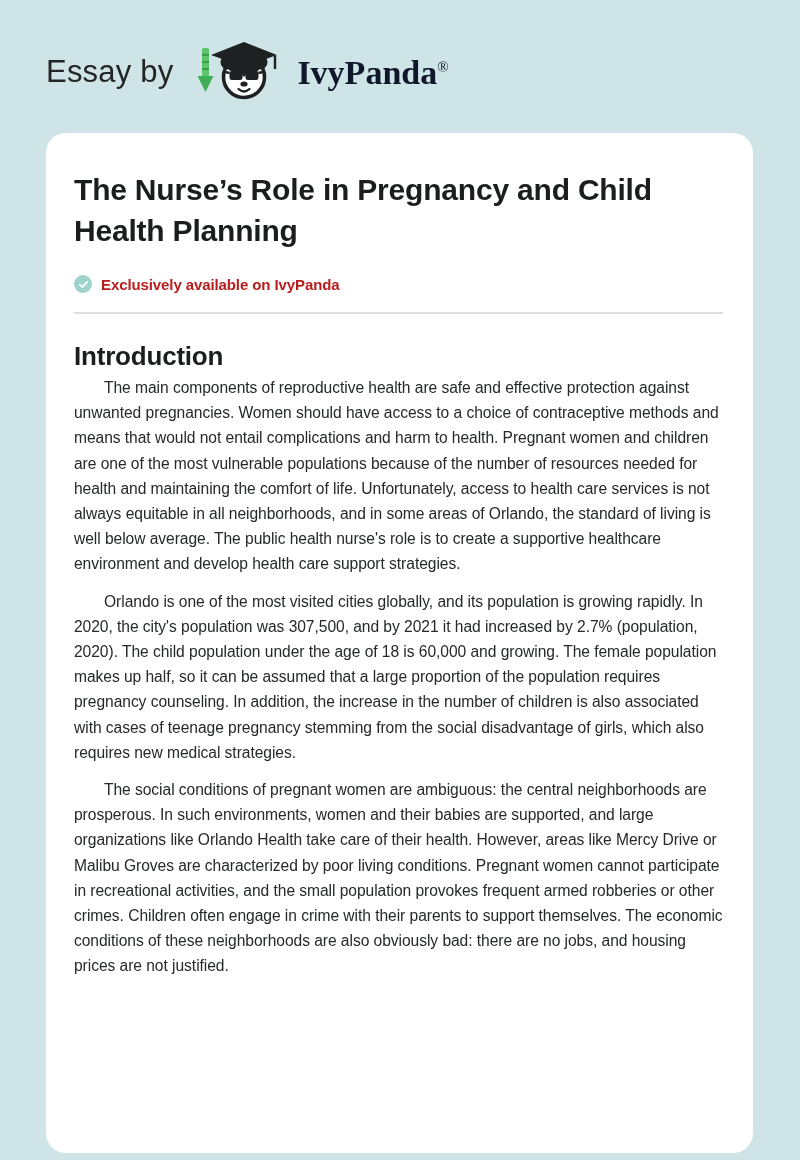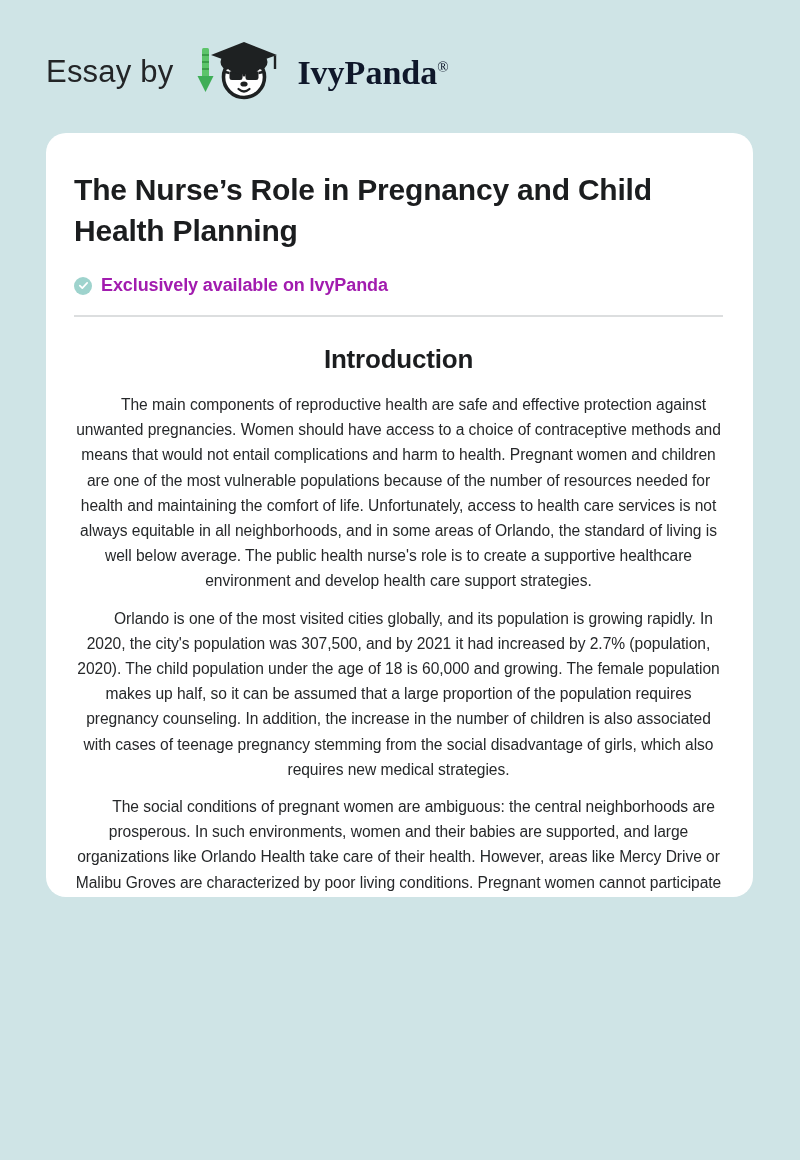--- a/index.html
+++ b/index.html
@@ -62,21 +62,21 @@
     vertical-align: super;
     font-weight: 400;
   }
 
   
   .card {
     position: absolute;
     left: 46px;
     top: 133px;
     width: 707px;
-    height: 764px;
+    height: 1020px;
     background: #ffffff;
     border-radius: 20px;
     box-sizing: border-box;
     padding: 36px 30px 0 28px;
     overflow: hidden;
   }
 
   .doc-title {
     font-family: "Liberation Sans", sans-serif;
     font-size: 30px;
@@ -100,37 +100,36 @@
     border-radius: 50%;
     background: #9ed3cd;
     display: flex;
     align-items: center;
     justify-content: center;
     flex: 0 0 auto;
   }
   .badge-check svg { display: block; }
   .badge-text {
     font-family: "Liberation Sans", sans-serif;
-    font-size: 18px;
-    font-weight: 700;
-    color: #a21caf;
+    font-size: 15px;
+    font-weight: 700;
+    color: #b91c1c;
     letter-spacing: -0.1px;
   }
 
   .divider {
     margin-top: 19px;
     height: 2px;
     background: #dcdedf;
     width: 649px;
     border: 0;
   }
 
   .section {
     margin-top: 0;
-    text-align: center;
   }
   .section-heading {
     font-family: "Liberation Sans", sans-serif;
     font-size: 26px;
     font-weight: 700;
     color: #1b1d1f;
     letter-spacing: -0.2px;
     margin: 26px 0 0 0;
     line-height: 32px;
   }
@@ -138,21 +137,21 @@
     font-family: "Liberation Sans", sans-serif;
     font-size: 15.6px;
     line-height: 25.2px;
     color: #26282a;
     margin: 12px 0 0 0;
     text-indent: 30px;
     max-width: 650px;
     letter-spacing: -0.05px;
   }
   .section-heading + .para {
-    margin-top: 17px;
+    margin-top: 3px;
   }
 </style>
 </head>
 <body>
 
 <div class="page">
 
   <div class="brand-header">
     <span class="brand-essay-by">Essay by</span>
 

